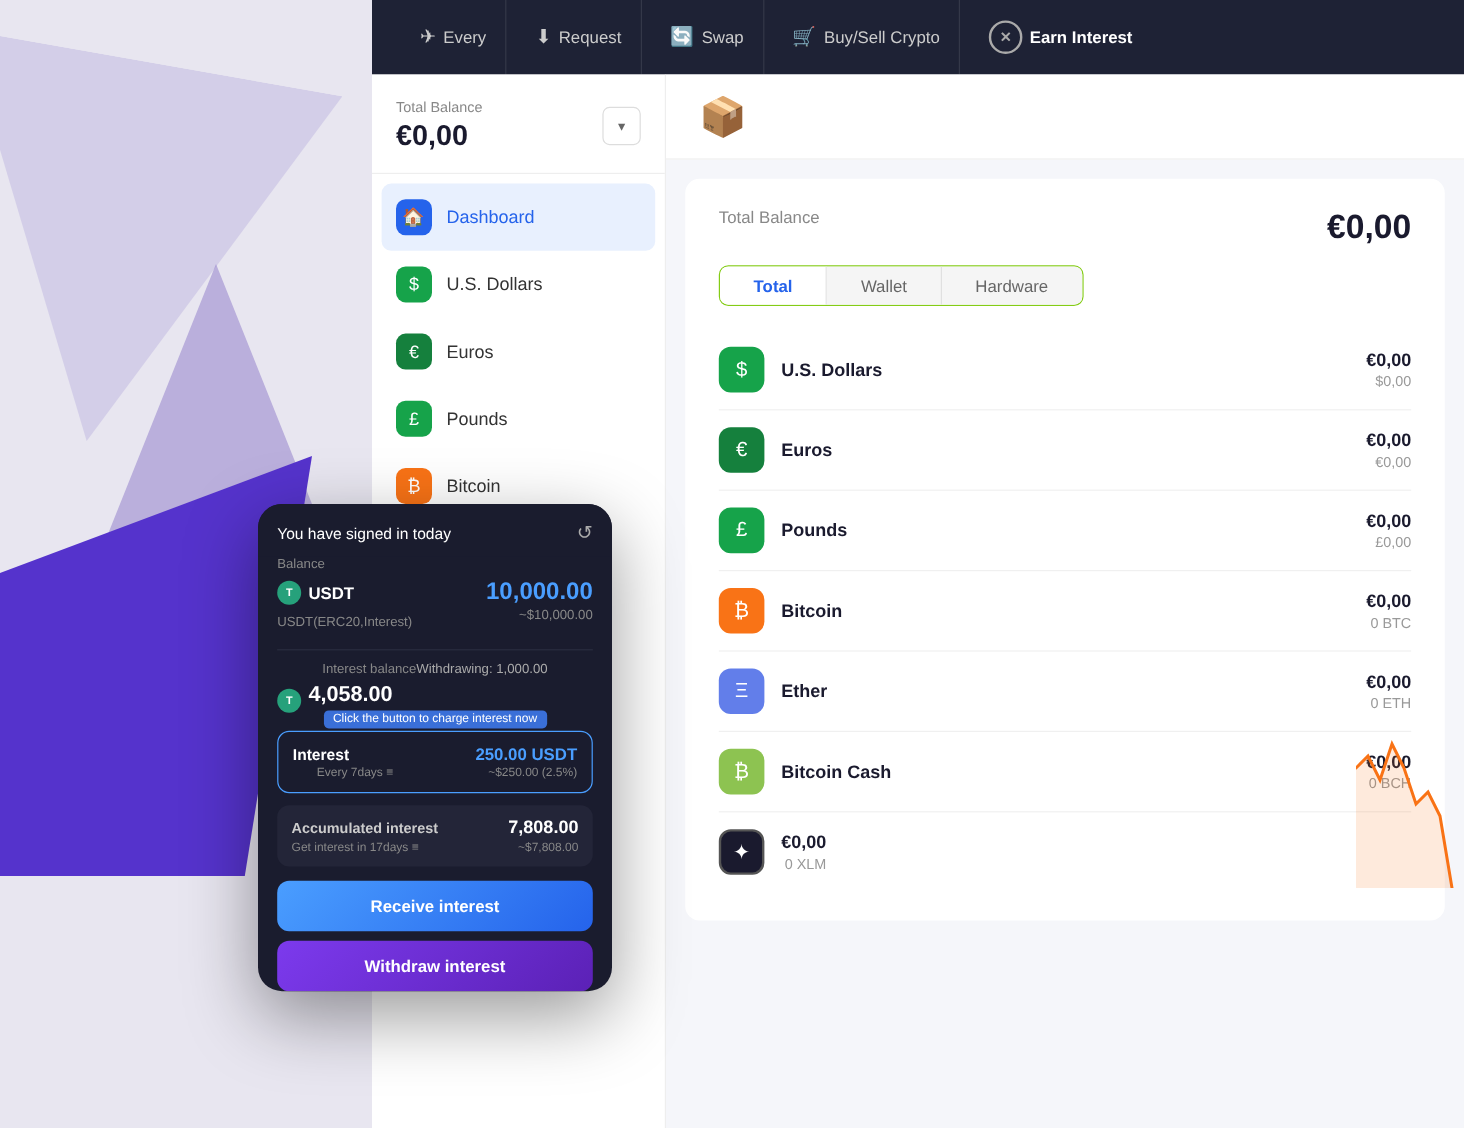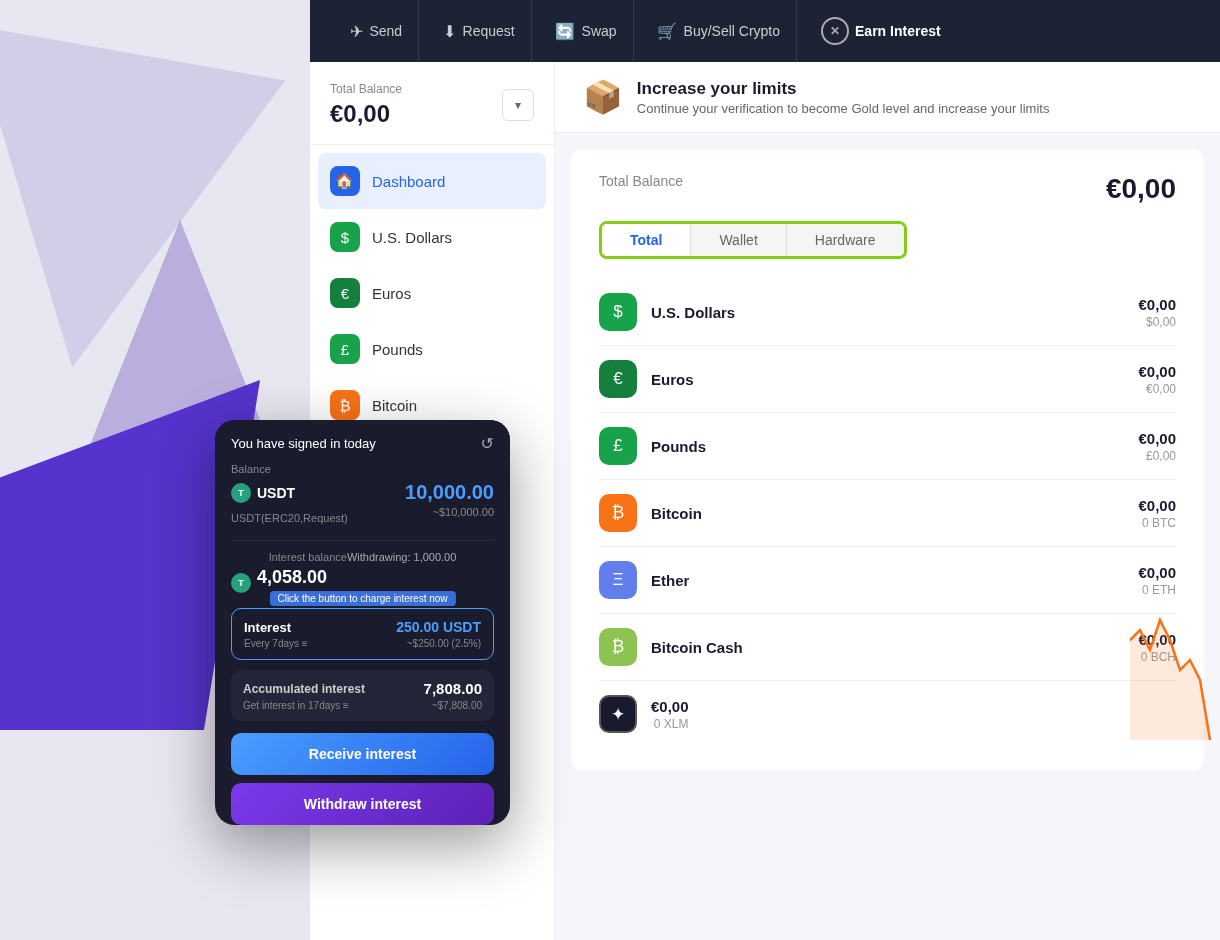--- a/index.html
+++ b/index.html
@@ -219,21 +219,21 @@
     .portfolio-amount {
       font-size: 28px;
       font-weight: 700;
       color: #1a1a2e;
     }
 
     
     .tabs-row {
       display: flex;
       gap: 0;
-      border: 3px solid #84cc16;
+      border: 1px solid #84cc16;
       border-radius: 8px;
       overflow: hidden;
       width: fit-content;
       margin-bottom: 20px;
     }
     .tab {
       padding: 8px 28px;
       font-size: 14px;
       font-weight: 500;
       cursor: pointer;
@@ -415,20 +415,21 @@
     }
     .charge-amount {
       color: #4a9eff;
       font-size: 14px;
       font-weight: 700;
     }
     .charge-sub-row {
       display: flex;
       justify-content: space-between;
       margin-top: 3px;
+      margin-left: 20px;
     }
     .charge-freq {
       color: #888;
       font-size: 10px;
     }
     .charge-approx {
       color: #888;
       font-size: 10px;
     }
 
@@ -527,21 +528,21 @@
   <div class="shape-light-triangle"></div>
   <div class="shape-medium-triangle"></div>
   <div class="shape-dark-triangle"></div>
 </div>
 
 <div class="main-container">
 
   <nav class="top-nav">
     <div class="nav-item">
       <span class="nav-icon">✈</span>
-      <span>Send</span>
+      <span>Every</span>
     </div>
     <div class="nav-item">
       <span class="nav-icon">⬇</span>
       <span>Request</span>
     </div>
     <div class="nav-item">
       <span class="nav-icon">🔄</span>
       <span>Swap</span>
     </div>
     <div class="nav-item">
@@ -586,24 +587,20 @@
           <div class="sidebar-icon icon-orange">₿</div>
           <span>Bitcoin</span>
         </div>
       </nav>
     </aside>
 
     <main class="main-content">
 
       <div class="limits-banner">
         <span class="gold-box-icon">📦</span>
-        <div>
-          <div class="limits-title">Increase your limits</div>
-          <div class="limits-subtitle">Continue your verification to become Gold level and increase your limits</div>
-        </div>
       </div>
 
       <div class="portfolio-card">
         <div class="portfolio-header">
           <div>
             <div class="portfolio-label">Total Balance</div>
           </div>
           <div class="portfolio-amount">€0,00</div>
         </div>
 
@@ -702,21 +699,21 @@
 
     
     <div class="usdt-row">
       <div class="usdt-badge">
         <div class="usdt-dot">T</div>
         <span>USDT</span>
       </div>
       <span class="usdt-amount">10,000.00</span>
     </div>
     <div style="display:flex;justify-content:space-between;align-items:center;margin-bottom:8px;">
-      <span style="color:#888;font-size:11px;">USDT(ERC20,Request)</span>
+      <span style="color:#888;font-size:11px;">USDT(ERC20,Interest)</span>
       <span class="usdt-sub">~$10,000.00</span>
     </div>
 
     <div class="divider-line"></div>
 
     
     <div class="interest-row">
       <span class="interest-label">Interest balance</span>
       <span class="withdrawing-badge">Withdrawing: 1,000.00</span>
     </div>

